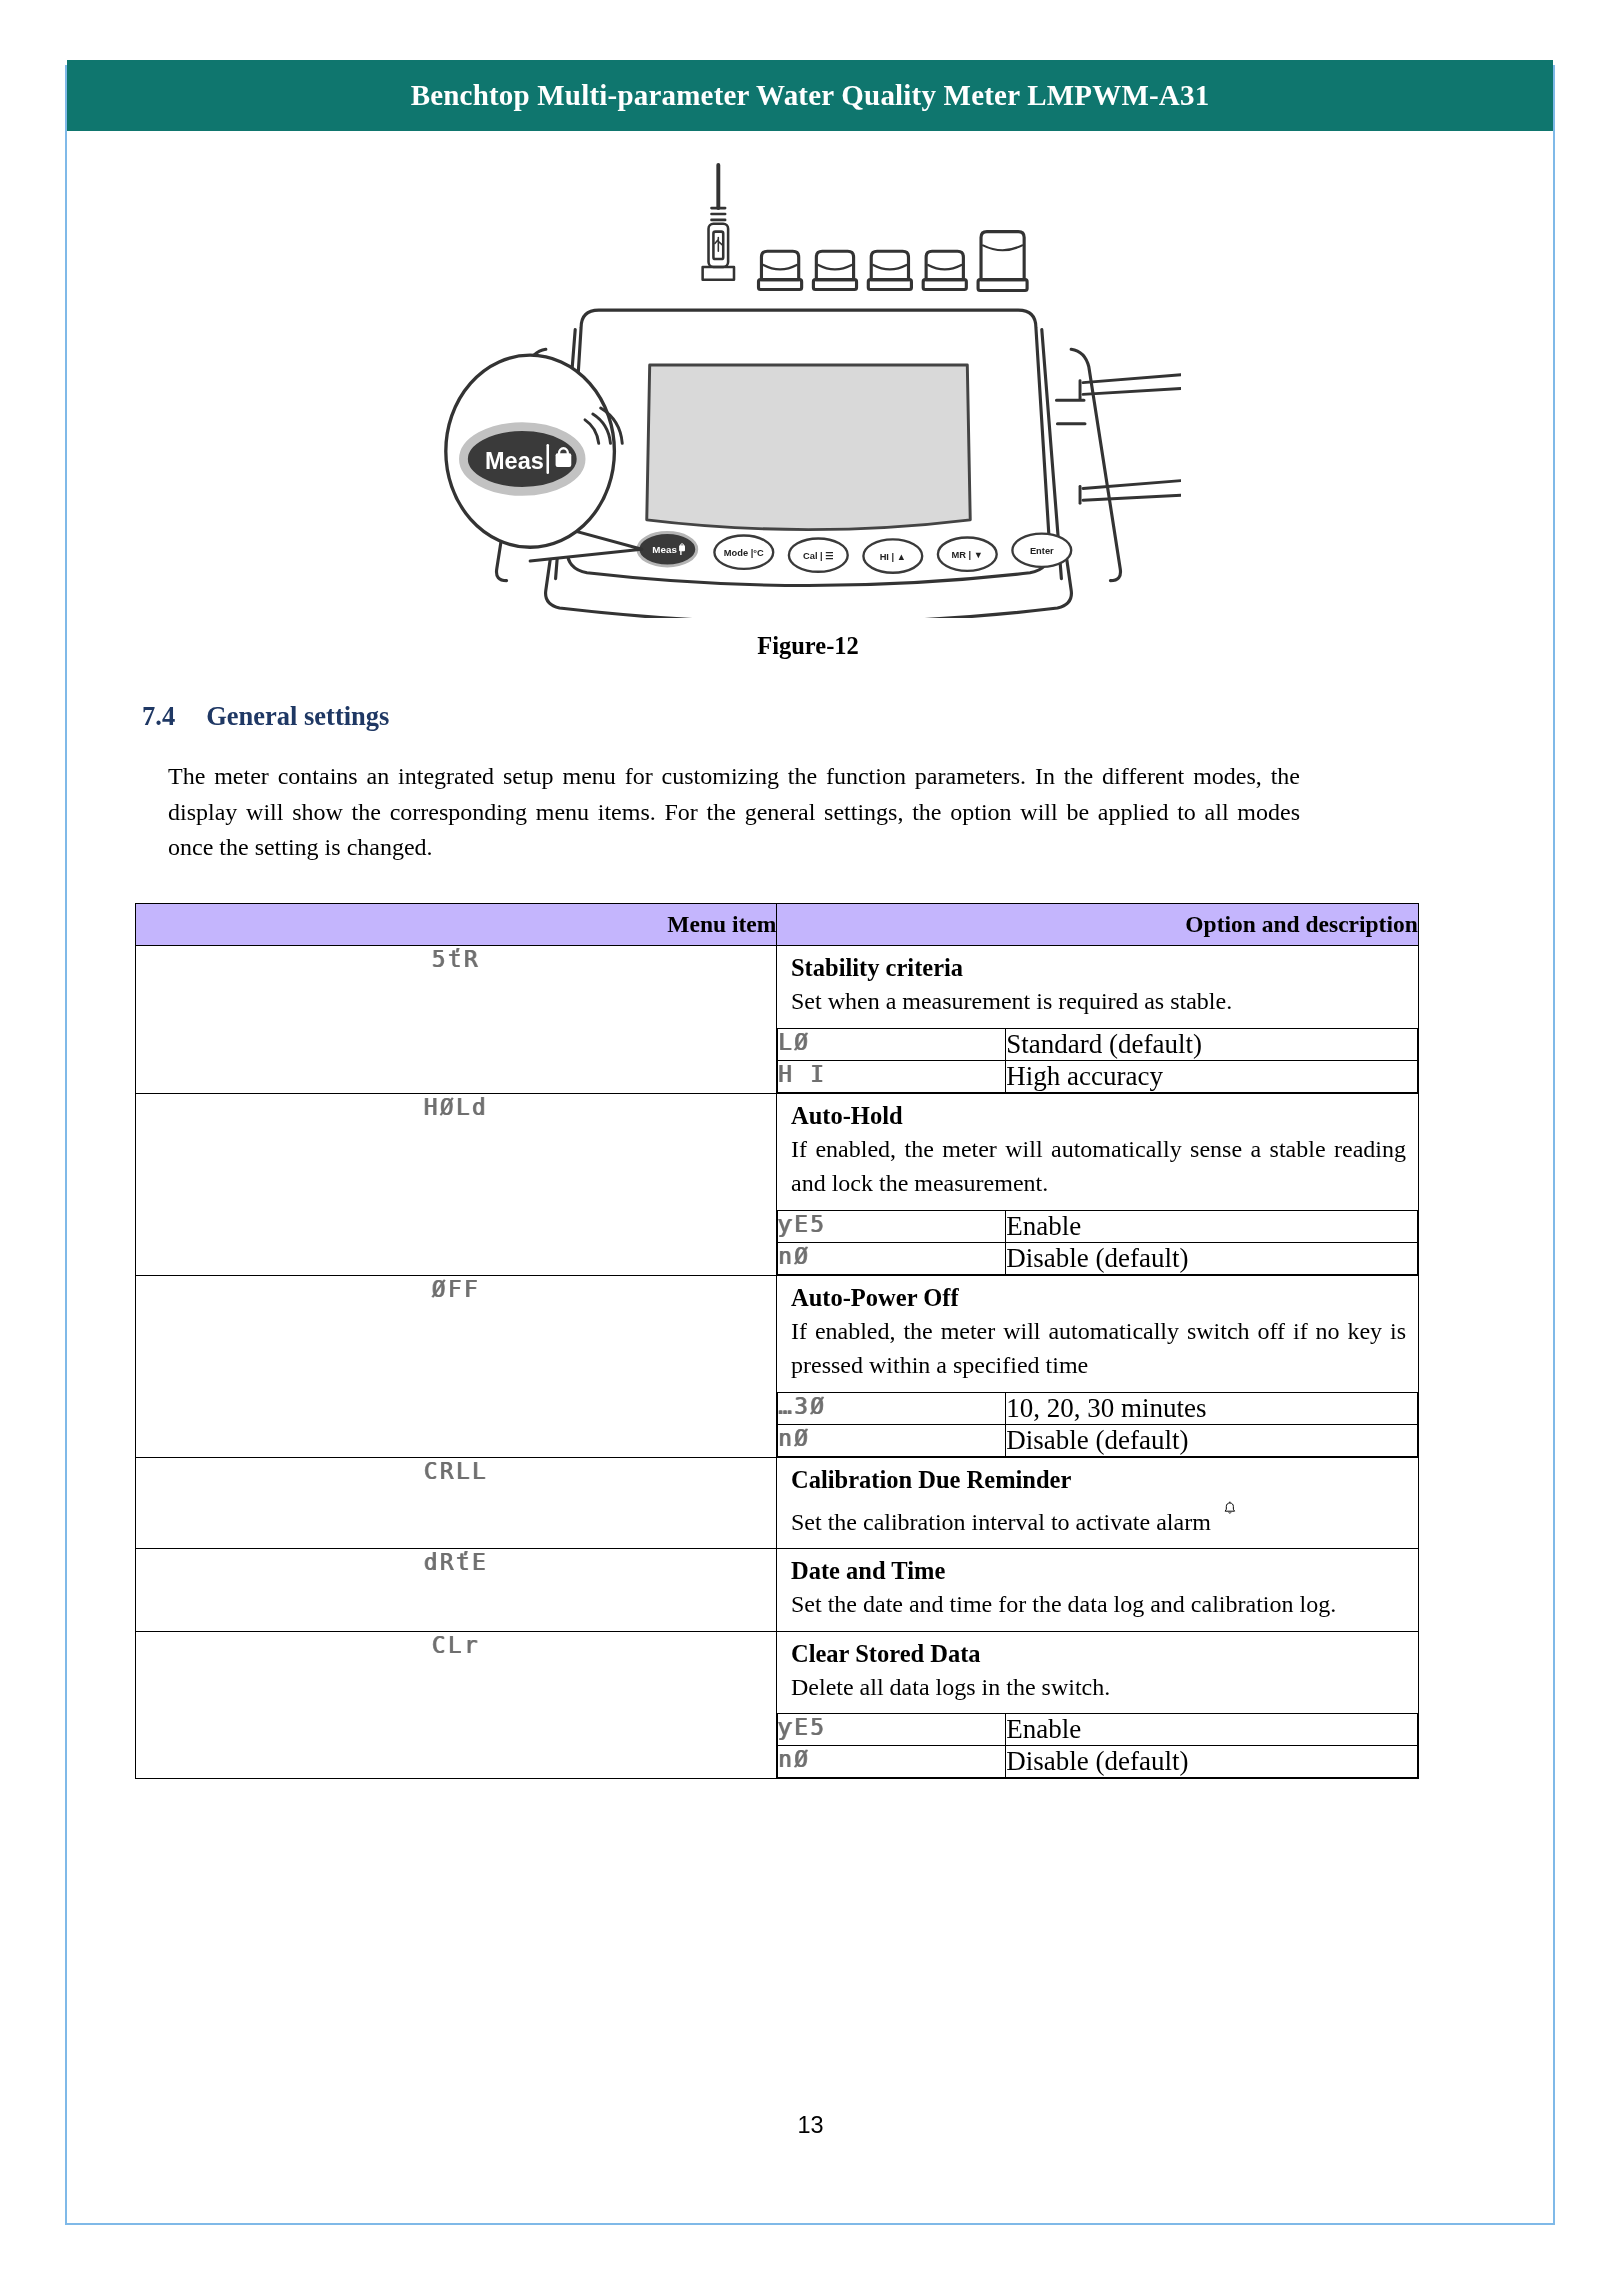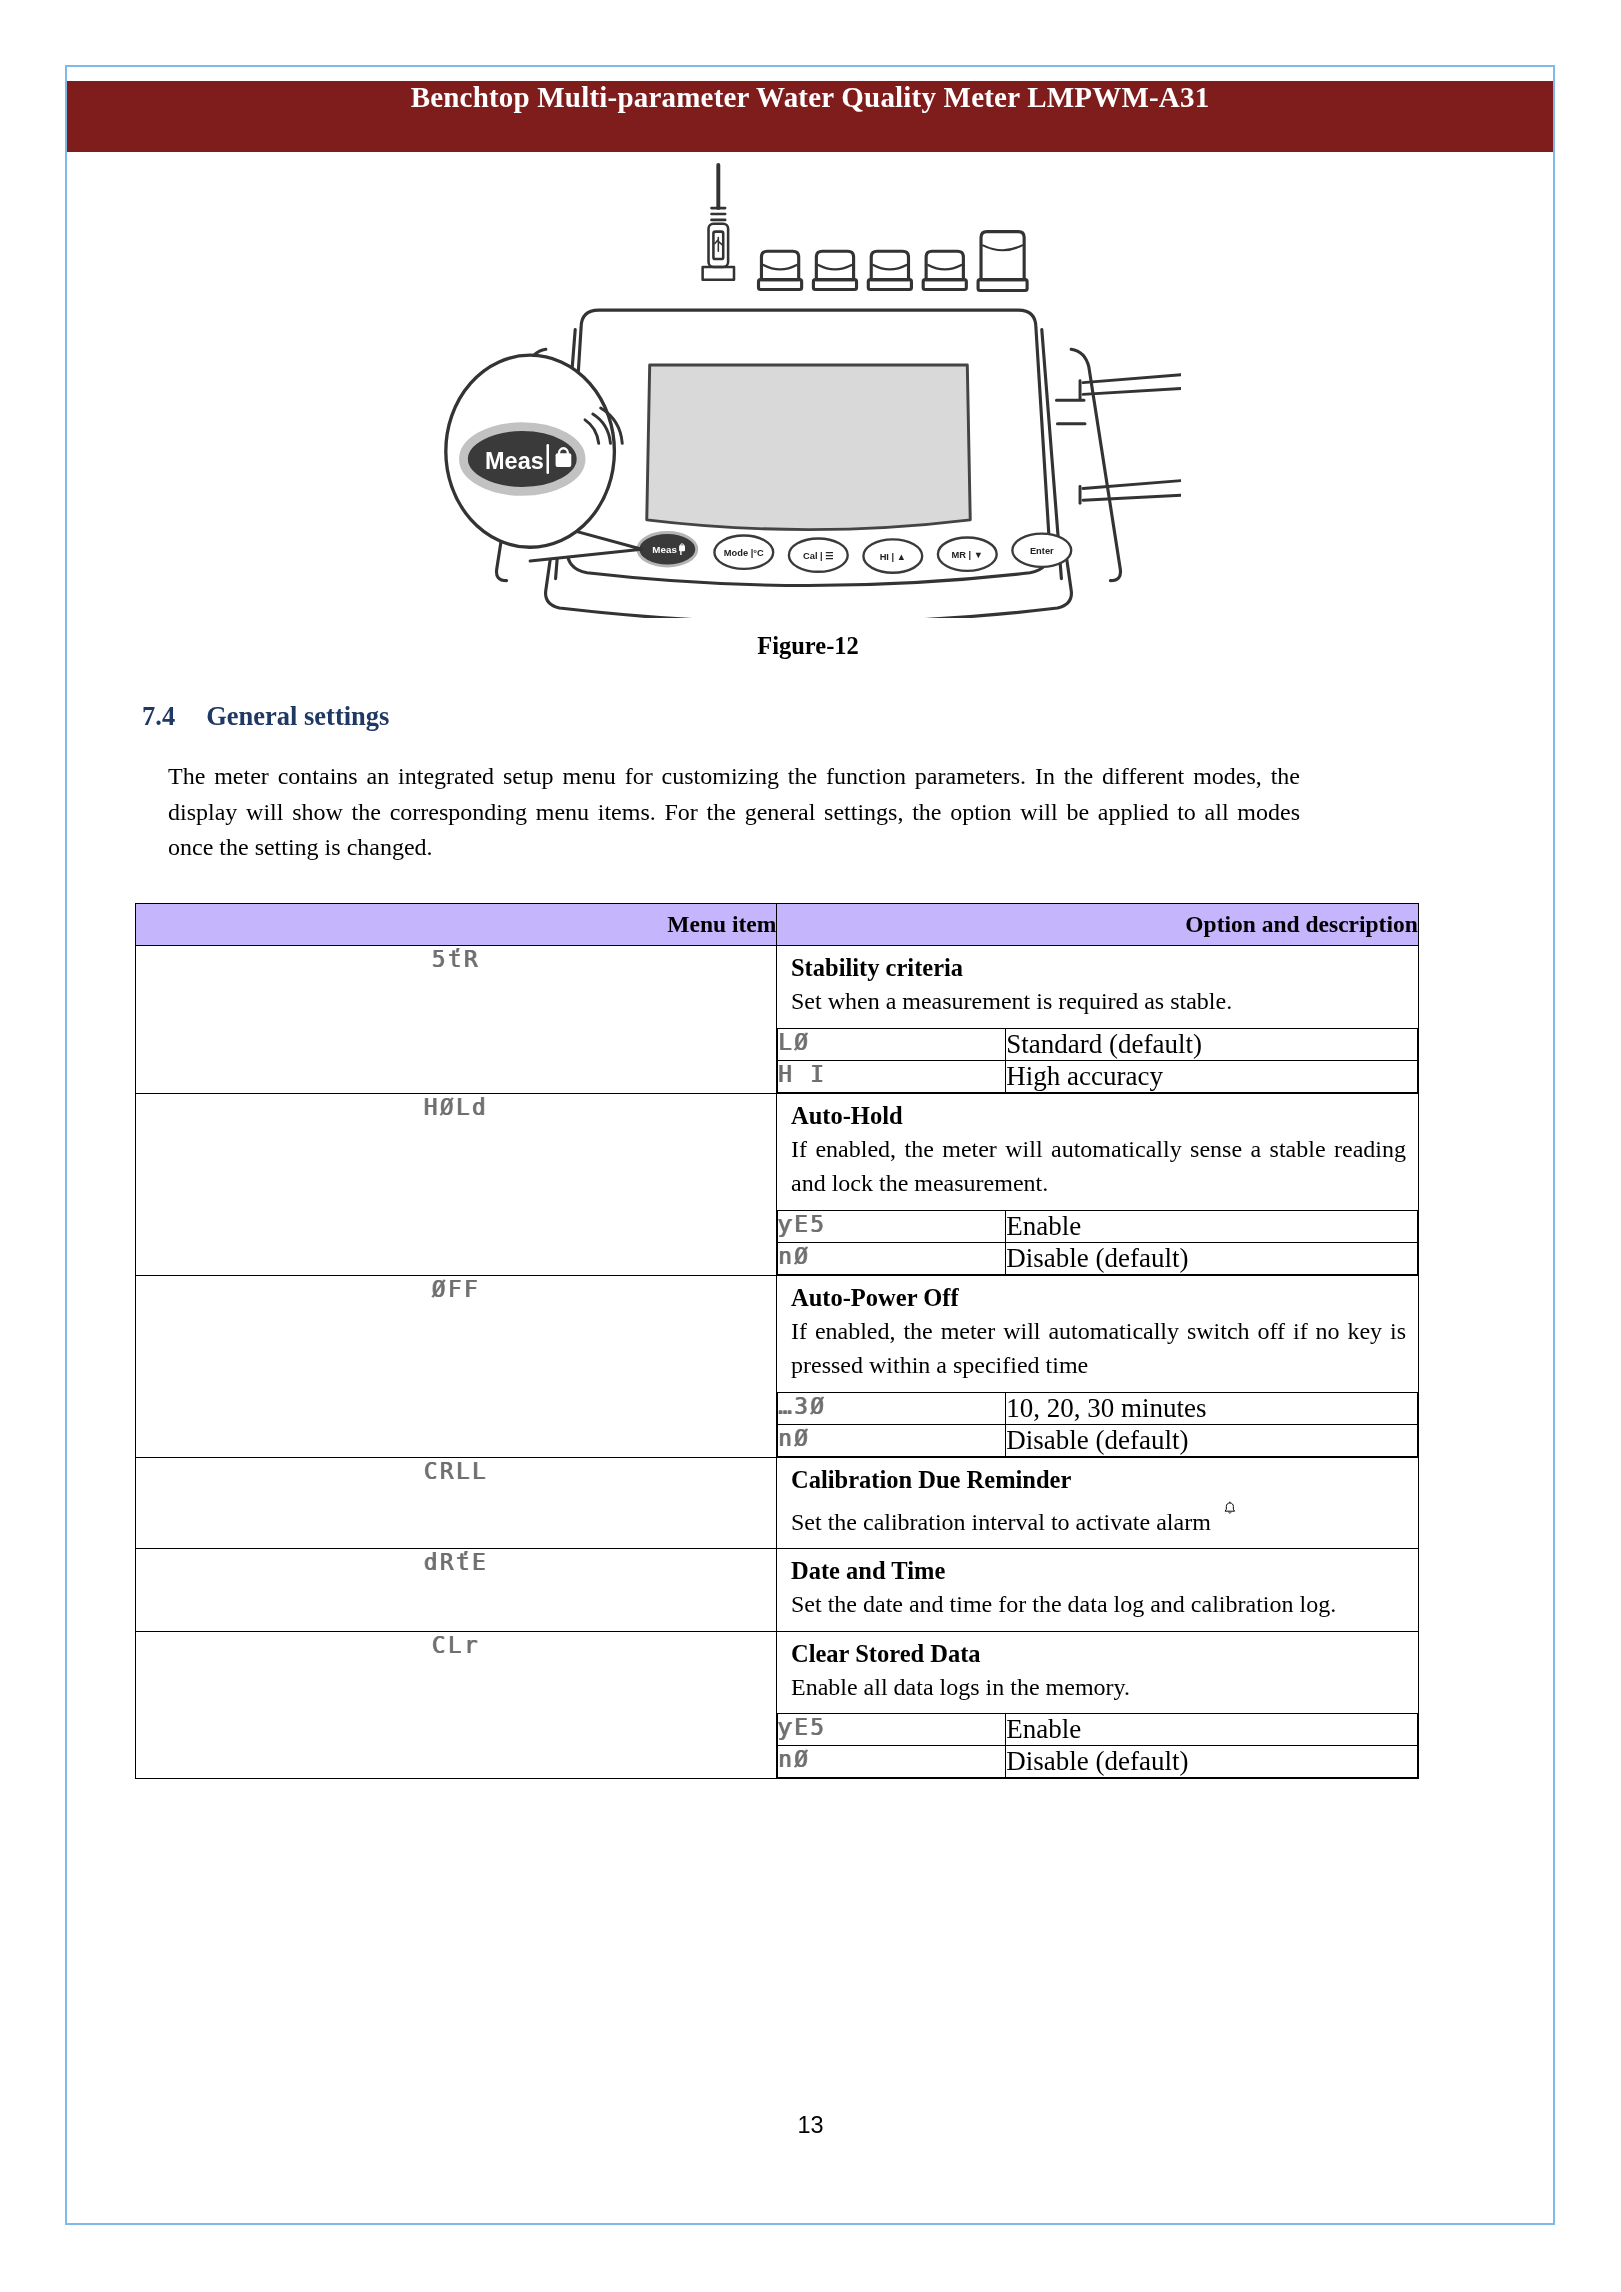--- a/index.html
+++ b/index.html
@@ -24,25 +24,26 @@
     width: 1490px;
     height: 2160px;
     border: 2px solid #7FB9E8;
     box-sizing: border-box;
   }
 
   
   #header-bar {
     position: absolute;
     left: 67px;
-    top: 81px;
+    top: 60px;
     width: 1486px;
     height: 71px;
-    background: #7f1d1d;
+    background: #0f766e;
     display: flex;
+    align-items: center;
     justify-content: center;
   }
   #header-title {
     color: #ffffff;
     font-family: "Liberation Serif", serif;
     font-weight: bold;
     font-size: 29px;
     letter-spacing: 0.2px;
     white-space: nowrap;
   }
@@ -444,21 +445,21 @@
           <div class="desc-body nojust">Set the date and time for the data log and calibration log.</div>
         </td>
       </tr>
 
       <tr>
         <td class="menu-code-cell">
           <span class="lcd">CLr</span>
         </td>
         <td class="block-cell">
           <div class="desc-head">Clear Stored Data</div>
-          <div class="desc-body nojust">Enable all data logs in the memory.</div>
+          <div class="desc-body nojust">Delete all data logs in the switch.</div>
           <table class="inner-table">
             <tbody>
                 <tr>
               <td class="opt-code-cell">
                 <span class="lcd">ƴE5</span>
               </td>
               <td class="opt-text-cell">Enable</td>
             </tr>
             <tr>
               <td class="opt-code-cell">

